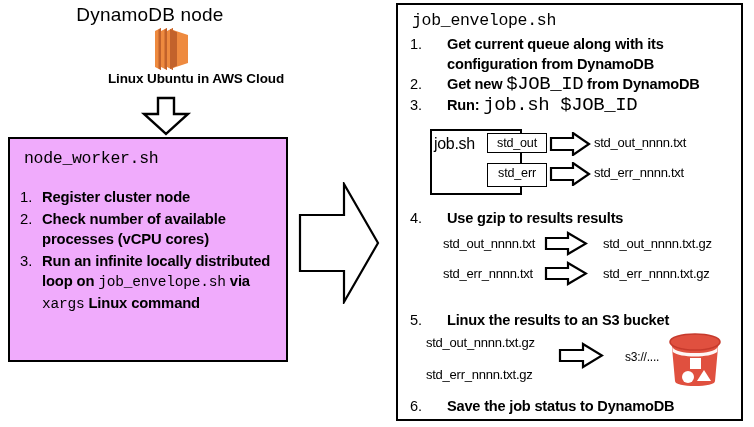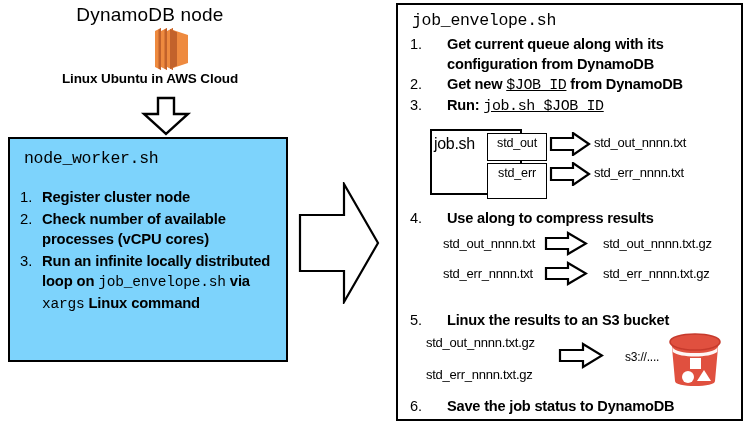--- a/index.html
+++ b/index.html
@@ -14,29 +14,29 @@
   
   #cluster-title{
     position:absolute;left:0;top:4px;width:300px;text-align:center;
     font-size:19px;font-weight:400;letter-spacing:.2px;
   }
   #ec2-icon{
     position:absolute;left:139px;top:27px;width:52px;height:44px;
   }
   #cloud-caption{
     position:absolute;left:0;top:71px;width:300px;text-align:center;
-    font-size:13.5px;font-weight:600;letter-spacing:-.1px;
+    font-size:13.5px;font-weight:600;letter-spacing:-.1px;padding-left:46px;
   }
   #down-arrow{
     position:absolute;left:138px;top:96px;width:56px;height:40px;
   }
 
   #node-worker-box{
     position:absolute;left:8px;top:137px;width:280px;height:225px;
-    border:2.5px solid #000;box-sizing:border-box;background:#7dd3fc;
+    border:2.5px solid #000;box-sizing:border-box;background:#f0abfc;
   }
   #node-worker-title{
     position:absolute;left:14px;top:10px;font-size:16.5px;letter-spacing:-.3px;
   }
   #node-worker-list{
     position:absolute;left:10px;top:48px;right:6px;
   }
   .nw-item{
     display:flex;font-size:14.8px;line-height:20.5px;margin-bottom:1px;
   }
@@ -56,42 +56,42 @@
   }
   #job-envelope-title{
     position:absolute;left:14px;top:6px;font-size:16.5px;letter-spacing:-.3px;
   }
 
   .je-item{
     position:absolute;display:flex;font-size:14.6px;line-height:19.5px;
   }
   .je-num{width:23px;flex:0 0 23px;}
   .je-text{flex:1;font-weight:600;letter-spacing:-.2px;margin-left:14px;}
-  .je-text .mono{font-weight:400;font-size:15px;letter-spacing:-.4px;text-decoration:underline;}
+  .je-text .mono{font-weight:400;font-size:19px;letter-spacing:-.4px;}
 
   #je-item-1{left:12px;top:30px;width:325px;}
   #je-item-2{left:12px;top:70px;width:325px;}
   #je-item-3{left:12px;top:91px;width:325px;}
   #je-item-4{left:12px;top:204px;width:325px;}
   #je-item-5{left:12px;top:306px;width:325px;}
   #je-item-6{left:12px;top:392px;width:325px;}
   #jobsh-box{
     position:absolute;left:32px;top:124px;width:92px;height:66px;
     border:2.5px solid #000;box-sizing:border-box;background:#fff;
   }
   #jobsh-label{
     position:absolute;left:36px;top:130px;font-size:16px;letter-spacing:-.3px;
   }
   .std-box{
     position:absolute;border:1.6px solid #000;background:#fff;
     font-size:12.6px;text-align:center;box-sizing:border-box;
     padding-top:2px;letter-spacing:-.2px;font-weight:400;
   }
-  #std-out-box{left:89px;top:128px;width:60px;height:28px;}
-  #std-err-box{left:89px;top:158px;width:60px;height:36px;}
+  #std-out-box{left:89px;top:128px;width:60px;height:20px;}
+  #std-err-box{left:89px;top:158px;width:60px;height:24px;}
   .std-out-text{
     position:absolute;font-size:13px;letter-spacing:-.25px;font-weight:400;
   }
   #std-out-file{left:196px;top:130px;}
   #std-err-file{left:196px;top:160px;}
   .small-arrow{position:absolute;width:42px;height:24px;}
   #arrow-stdout{left:151px;top:127px;}
   #arrow-stderr{left:151px;top:157px;}
 
   
@@ -170,21 +170,21 @@
   <div class="je-item" id="je-item-2">
       <span class="je-num">2.</span>
       <span class="je-text"><span>Get new </span><span class="mono">$JOB_ID</span><span> from DynamoDB</span></span>
     </div>
   <div class="je-item" id="je-item-3">
       <span class="je-num">3.</span>
       <span class="je-text"><span>Run:  </span><span class="mono">job.sh $JOB_ID</span></span>
     </div>
   <div class="je-item" id="je-item-4">
       <span class="je-num">4.</span>
-      <span class="je-text"><span>Use along to compress results</span></span>
+      <span class="je-text"><span>Use gzip to results results</span></span>
     </div>
   <div class="je-item" id="je-item-5">
       <span class="je-num">5.</span>
       <span class="je-text"><span>Linux the results to an S3 bucket</span></span>
     </div>
   <div class="je-item" id="je-item-6">
       <span class="je-num">6.</span>
       <span class="je-text"><span>Save the job status to DynamoDB</span></span>
     </div>
 

